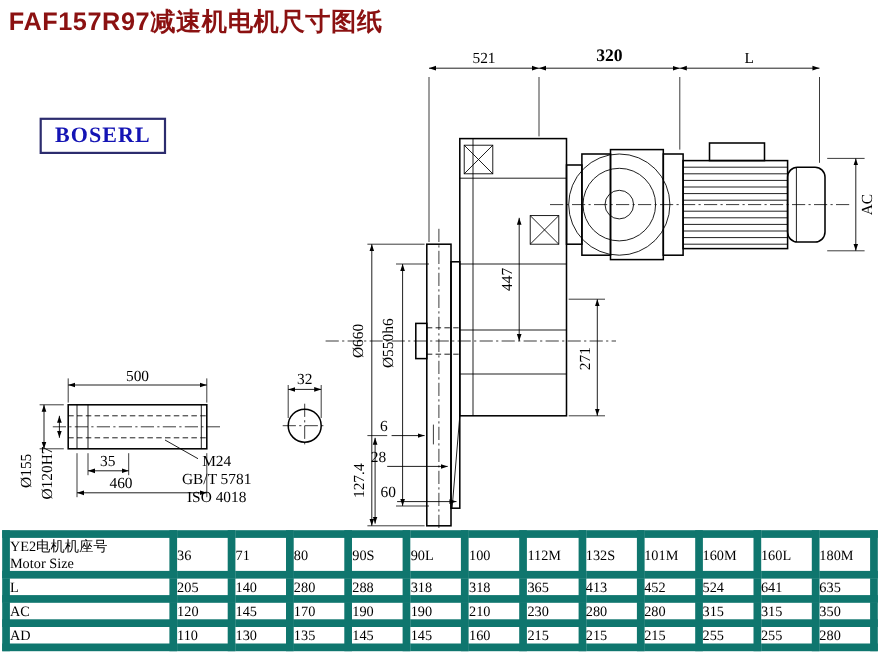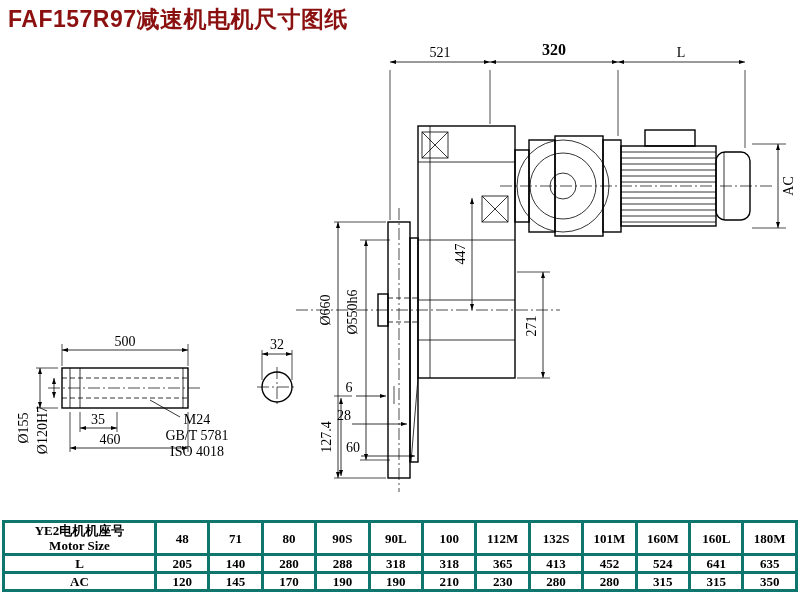--- a/index.html
+++ b/index.html
@@ -19,31 +19,34 @@
   .dim{stroke-width:0.8;}
   .ext{stroke-width:0.7;}
   .cl{stroke-width:0.7;stroke-dasharray:12 3 2 3;}
   .dash{stroke-width:0.8;stroke-dasharray:5 3;}
   svg text{font-family:"Liberation Serif",serif;font-size:14px;fill:#000;stroke:none;
         text-anchor:middle;}
   svg text.big{font-size:16px;font-weight:bold;}
   table.spec{position:absolute;left:2px;bottom:2px;width:796px;border-collapse:collapse;
         table-layout:fixed;background:#fff;font-family:"Liberation Serif",serif;
         font-size:13px;}
-  table.spec td{border:3px solid #0f766e;text-align:center;padding:0;height:15px;
-        line-height:15px;font-weight:bold;}
+  table.spec td{border:7px solid #0f766e;padding:0;height:15px;
+        line-height:15px;}
   table.spec td.hdr div{line-height:15px;font-size:13px;}
 </style>
 </head>
 <body>
 
 <div class="page">
 
   <h1 class="title">FAF157R97减速机电机尺寸图纸</h1>
 
+  <div class="logo">
+    <span>BOSERL</span>
+  </div>
 
   <svg class="drawing" width="800" height="594" viewBox="0 0 800 594">
     <defs>
       <marker id="arr" viewBox="0 0 9 8" refX="9" refY="4" markerWidth="8" markerHeight="8" orient="auto-start-reverse">
         <path d="M0,1 L9,4 L0,7 z" style="fill:#000;stroke:none"></path>
       </marker>
     </defs>
 
     <g>
       <line class="ext" x1="390" y1="70" x2="390" y2="220"></line>
@@ -195,21 +198,21 @@
     <colgroup>
         <col style="width:152px">
         <col span="12">
       </colgroup>
     <tbody>
       <tr>
         <td class="hdr">
           <div>YE2电机机座号</div>
           <div>Motor Size</div>
         </td>
-        <td>48</td>
+        <td>36</td>
         <td>71</td>
         <td>80</td>
         <td>90S</td>
         <td>90L</td>
         <td>100</td>
         <td>112M</td>
         <td>132S</td>
         <td>101M</td>
         <td>160M</td>
         <td>160L</td>
@@ -238,16 +241,31 @@
         <td>190</td>
         <td>190</td>
         <td>210</td>
         <td>230</td>
         <td>280</td>
         <td>280</td>
         <td>315</td>
         <td>315</td>
         <td>350</td>
       </tr>
+      <tr>
+        <td>AD</td>
+        <td>110</td>
+        <td>130</td>
+        <td>135</td>
+        <td>145</td>
+        <td>145</td>
+        <td>160</td>
+        <td>215</td>
+        <td>215</td>
+        <td>215</td>
+        <td>255</td>
+        <td>255</td>
+        <td>280</td>
+      </tr>
     </tbody>
   </table>
 
 </div>
 
 </body></html>

